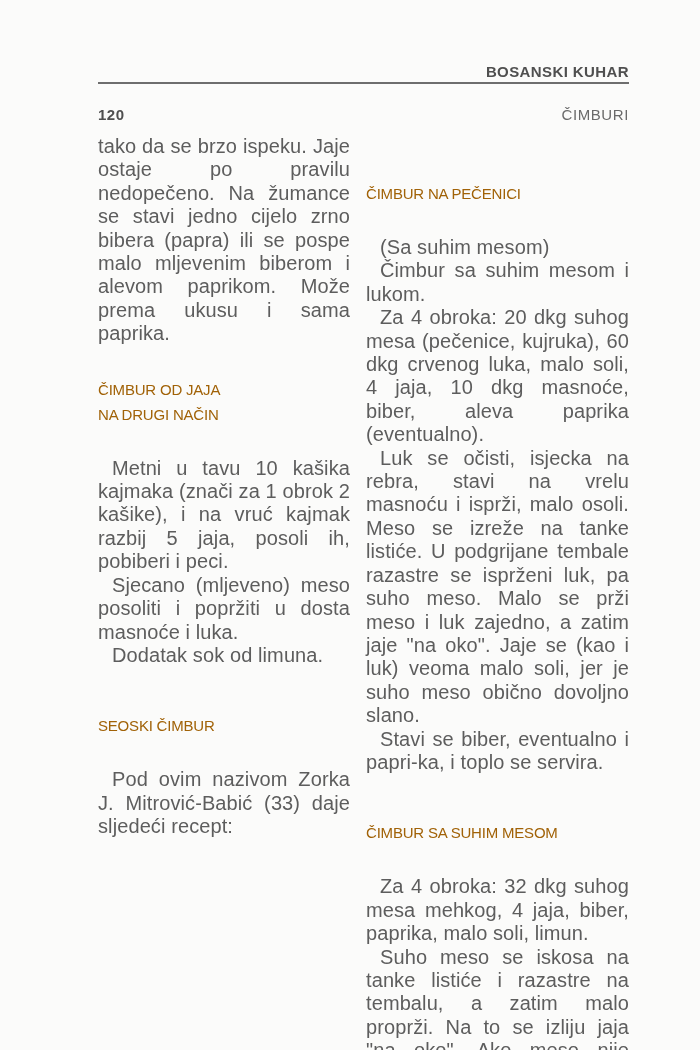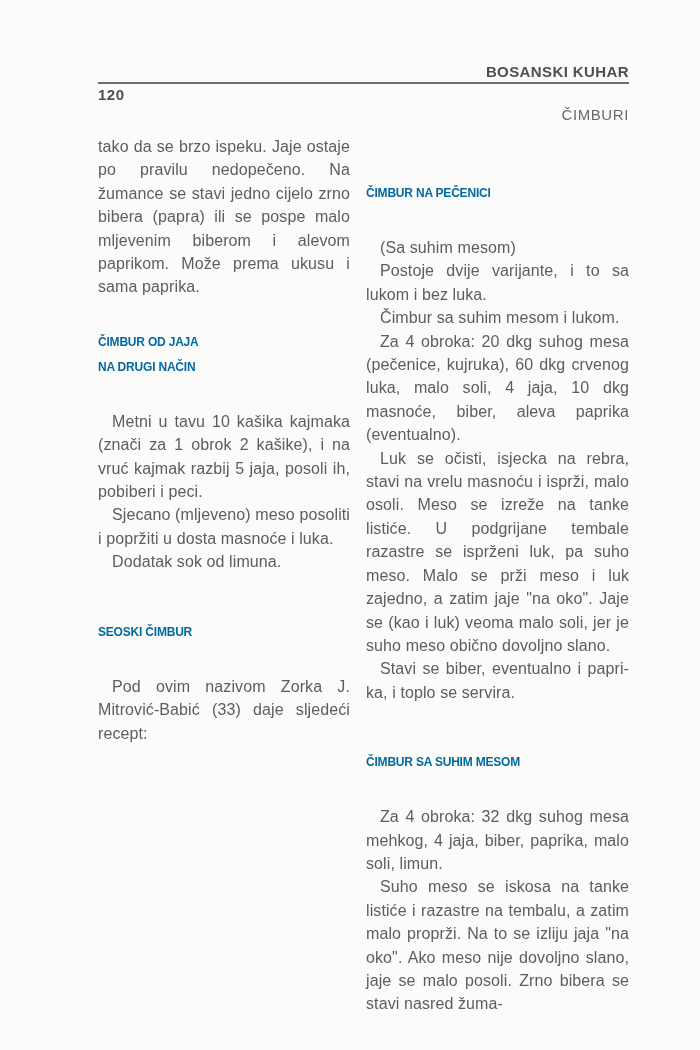--- a/index.html
+++ b/index.html
@@ -24,45 +24,46 @@
     letter-spacing: 0.4px;
     color: #4f4f4f;
     padding-bottom: 2px;
     border-bottom: 2px solid #6e6e6e;
   }
   .hdr-sub-row {
     display: flex;
     justify-content: space-between;
     padding-top: 2px;
     font-size: 15px;
+    align-items: flex-end;
   }
   .page-num { font-weight: bold; color: #4f4f4f; letter-spacing: 0.5px; }
   .chapter  { color: #6a6a6a; letter-spacing: 0.6px; margin-top: 20px; }
   .cols {
     display: flex;
     gap: 16px;
     margin-top: 12px;
   }
   .col-left  { width: 252px; flex: none; }
   .col-right { flex: 1; min-width: 0; }
   .para {
     margin: 0;
-    font-size: 16px;
+    font-size: 20px;
     line-height: 23.4px;
     color: #5d5d5d;
     text-align: justify;
     text-indent: 14px;
     letter-spacing: 0.1px;
   }
   .para.flush { text-indent: 0; }
   .h-section {
-    font-size: 12px;
-    font-weight: 700;
+    font-size: 15px;
+    font-weight: 400;
     line-height: 25px;
-    color: #0369a1;
+    color: #a16207;
     letter-spacing: -0.2px;
     margin: 31px 0 30px 0;
     white-space: pre-line;
   }
   .h-section.mt-lg { margin-top: 46px; }
 </style>
 </head>
 <body>
 
 <div class="page">
@@ -86,21 +87,20 @@
         <p class="para">Sjecano (mljeveno) meso posoliti i popržiti u dosta masnoće i luka.</p>
         <p class="para">Dodatak sok od limuna.</p>
         <h2 class="h-section mt-lg">SEOSKI ČIMBUR</h2>
         <p class="para">Pod ovim nazivom Zorka J. Mitrović-Babić (33) daje sljedeći recept:</p>
 
       </div>
 
       <div class="col-right">
         <h2 class="h-section mt-lg">ČIMBUR NA PEČENICI</h2>
         <p class="para">(Sa suhim mesom)</p>
-        <p class="para">Postoje dvije varijante, i to sa lukom i bez luka.</p>
         <p class="para">Čimbur sa suhim mesom i lukom.</p>
         <p class="para">Za 4 obroka: 20 dkg suhog mesa (pečenice, kujruka), 60 dkg crvenog luka, malo soli, 4 jaja, 10 dkg masnoće, biber, aleva paprika (eventualno).</p>
         <p class="para">Luk se očisti, isjecka na rebra, stavi na vrelu masnoću i isprži, malo osoli. Meso se izreže na tanke listiće. U podgrijane tembale razastre se isprženi luk, pa suho meso. Malo se prži meso i luk zajedno, a zatim jaje "na oko". Jaje se (kao i luk) veoma malo soli, jer je suho meso obično dovoljno slano.</p>
         <p class="para">Stavi se biber, eventualno i papri-ka, i toplo se servira.</p>
         <h2 class="h-section mt-lg">ČIMBUR SA SUHIM MESOM</h2>
         <p class="para">Za 4 obroka: 32 dkg suhog mesa mehkog, 4 jaja, biber, paprika, malo soli, limun.</p>
         <p class="para">Suho meso se iskosa na tanke listiće i razastre na tembalu, a zatim malo proprži. Na to se izliju jaja "na oko". Ako meso nije dovoljno slano, jaje se malo posoli. Zrno bibera se stavi nasred žuma-</p>
       </div>
 
     </div>

